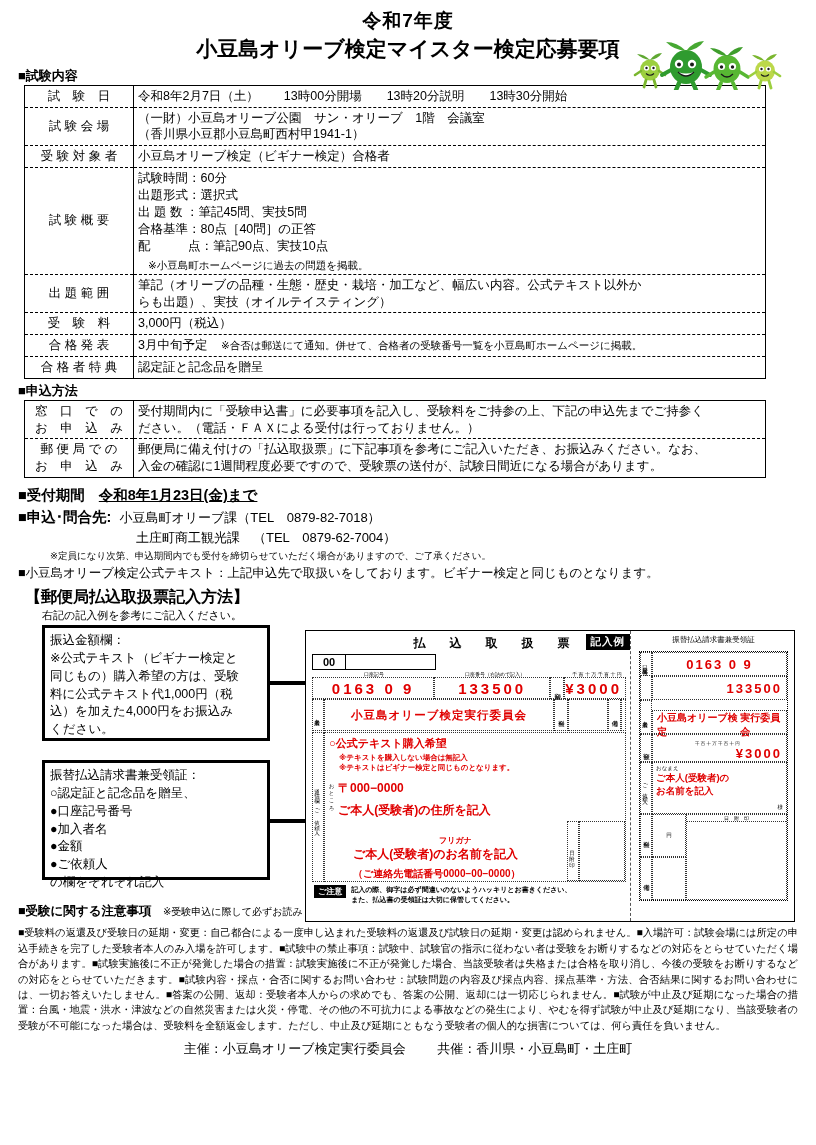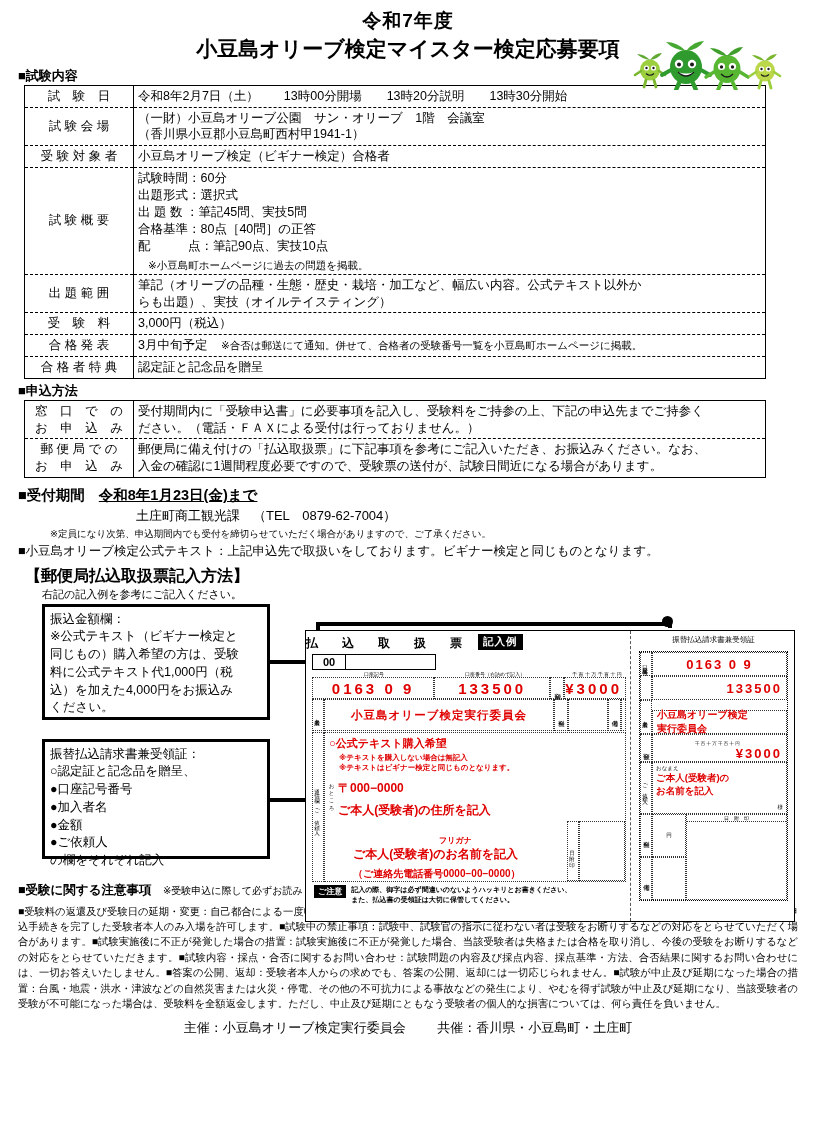--- a/index.html
+++ b/index.html
@@ -58,21 +58,21 @@
   .dot{position:absolute;width:11px;height:11px;border-radius:50%;background:#000;}
 
   
   .slip{
     position:absolute;left:305px;top:630px;width:490px;height:292px;
     border:1px solid #000;box-sizing:border-box;background:#fff;
   }
   .slip-left{position:absolute;left:0;top:0;width:325px;height:100%;box-sizing:border-box;
              border-right:1px dashed #555;}
   .slip-right{position:absolute;left:325px;top:0;width:165px;height:100%;box-sizing:border-box;}
-  .slip-hd{text-align:left;font-size:12px;font-weight:bold;letter-spacing:6px;padding-top:3px;}
+  .slip-hd{text-align:right;font-size:12px;font-weight:bold;letter-spacing:6px;padding-top:3px;}
   .kinyurei{
     display:inline-block;background:#000;color:#fff;font-size:10.5px;font-weight:bold;
     padding:1px 5px;letter-spacing:1px;vertical-align:2px;margin-left:10px;
   }
   .red{color:#e00000;font-weight:bold;}
   .cell{border:1px dotted #333;box-sizing:border-box;}
   .vlabel{font-size:6.5px;writing-mode:vertical-rl;text-orientation:upright;
           display:flex;align-items:center;justify-content:center;}
   .micro{font-size:5.5px;}
   .gochui{display:inline-block;background:#000;color:#fff;font-size:8px;font-weight:bold;
@@ -237,20 +237,24 @@
       </td>
     </tr>
   </tbody>
     </table>
 
   <div class="mid">
     <div class="line1">
       <span>■受付期間</span>
       <span class="ul" style="margin-left:10px;">令和8年1月23日(金)まで</span>
     </div>
+    <div class="line2">
+      <span>■申込･問合先:</span>
+      <span class="nm" style="margin-left:4px;">小豆島町オリーブ課（TEL　0879-82-7018）</span>
+    </div>
     <div class="line3">土庄町商工観光課　（TEL　0879-62-7004）</div>
     <div class="note">※定員になり次第、申込期間内でも受付を締切らせていただく場合がありますので、ご了承ください。</div>
     <div class="line4">■小豆島オリーブ検定公式テキスト：上記申込先で取扱いをしております。ビギナー検定と同じものとなります。</div>
   </div>
 
   <div class="formarea">
     <div class="fm-title">【郵便局払込取扱票記入方法】</div>
     <div class="fm-sub">右記の記入例を参考にご記入ください。</div>
 
     <div class="callout" style="left:42px;top:38px;width:228px;height:116px;">
@@ -381,21 +385,21 @@
 
         <div style="display:flex;height:24px;">
           <div class="cell" style="width:12px;border-top:none;"></div>
           <div class="cell" style="flex:1;display:flex;align-items:center;justify-content:flex-end;padding-right:4px;">
             <span class="red" style="font-size:13px;letter-spacing:2px;">133500</span>
           </div>
         </div>
 
         <div style="display:flex;height:34px;">
           <div class="cell vlabel micro" style="width:12px;">加入者名</div>
-          <div class="cell" style="flex:1;display:flex;flex-direction:column;justify-content:center;padding-left:4px;margin-top:10px;">
+          <div class="cell" style="flex:1;display:flex;justify-content:center;padding-left:4px;margin-top:10px;">
             <span class="red" style="font-size:10px;">小豆島オリーブ検定</span>
             <span class="red" style="font-size:10px;">実行委員会</span>
           </div>
         </div>
 
         <div style="display:flex;height:28px;">
           <div class="cell vlabel" style="width:12px;">金額</div>
           <div class="cell" style="flex:1;display:flex;flex-direction:column;justify-content:flex-end;align-items:flex-end;padding-right:4px;">
             <span style="font-size:4.5px;align-self:stretch;text-align:center;">千 百 十 万 千 百 十 円</span>
             <span class="red" style="font-size:13px;letter-spacing:2px;">¥3000</span>

